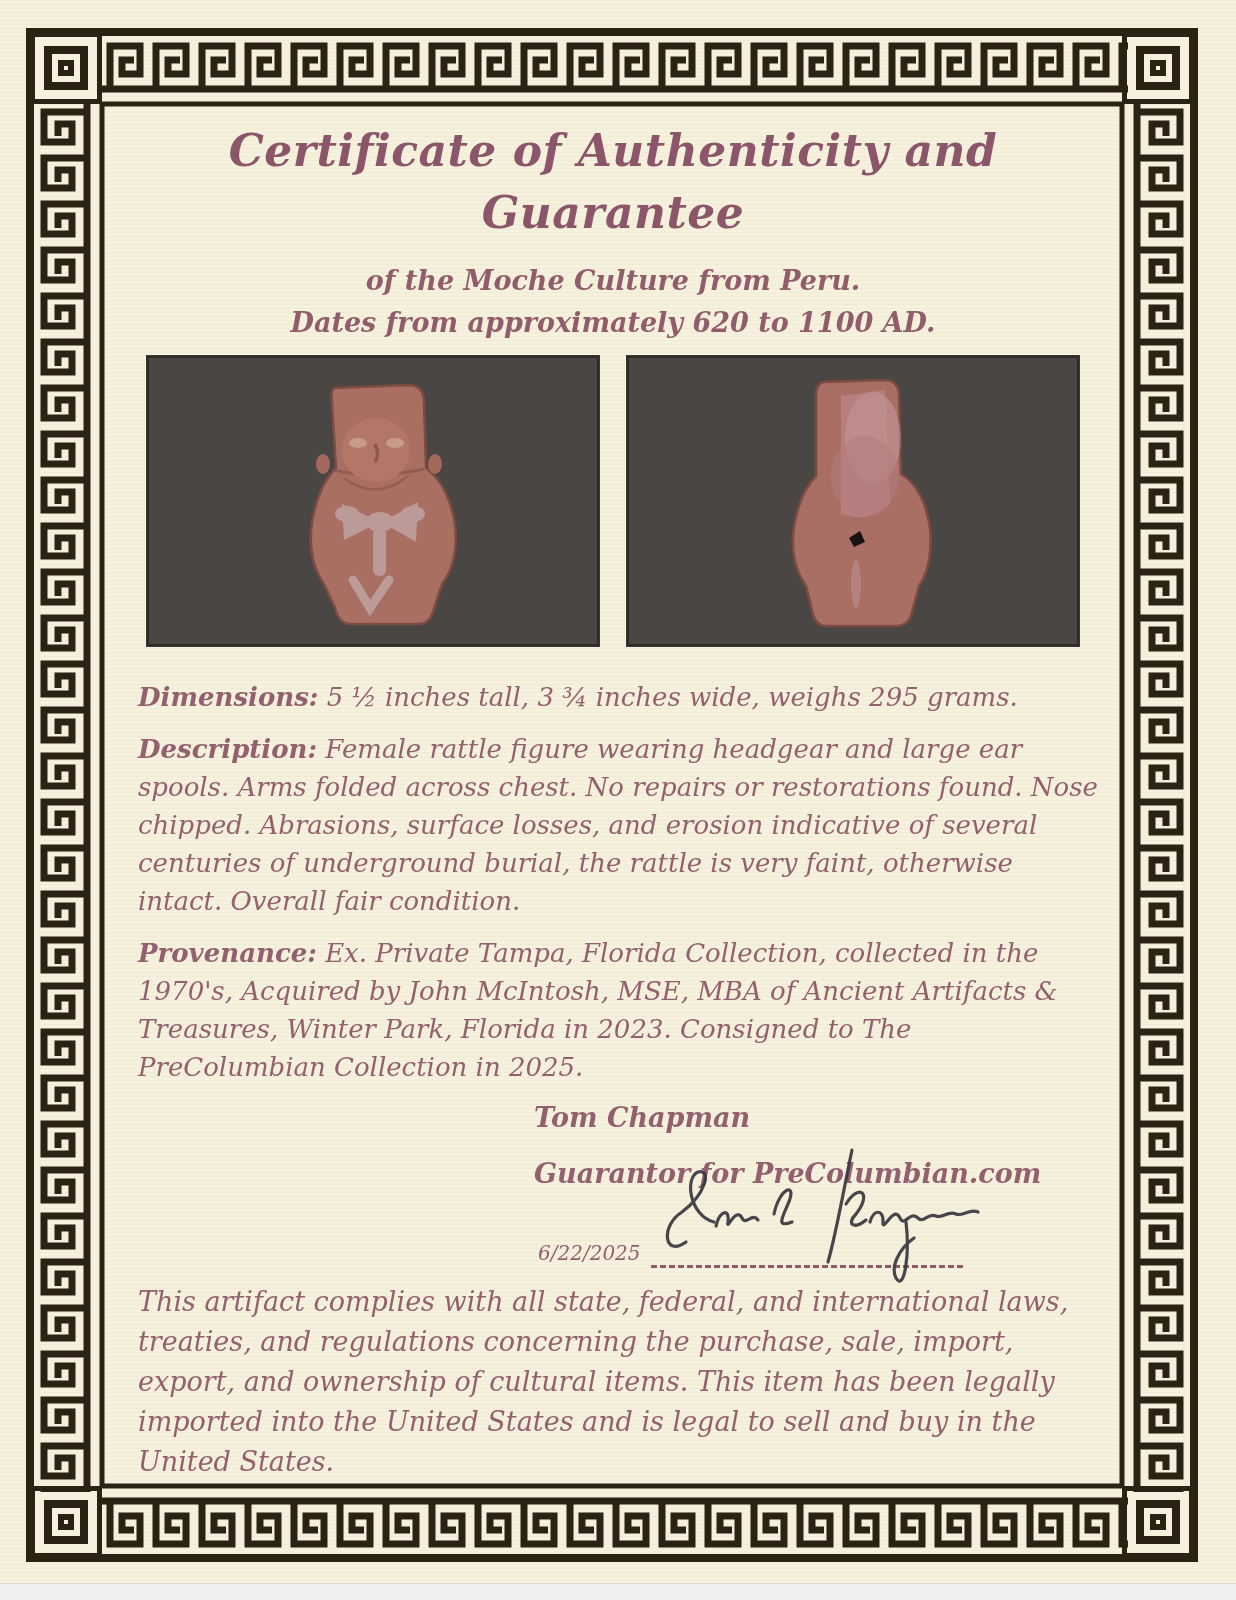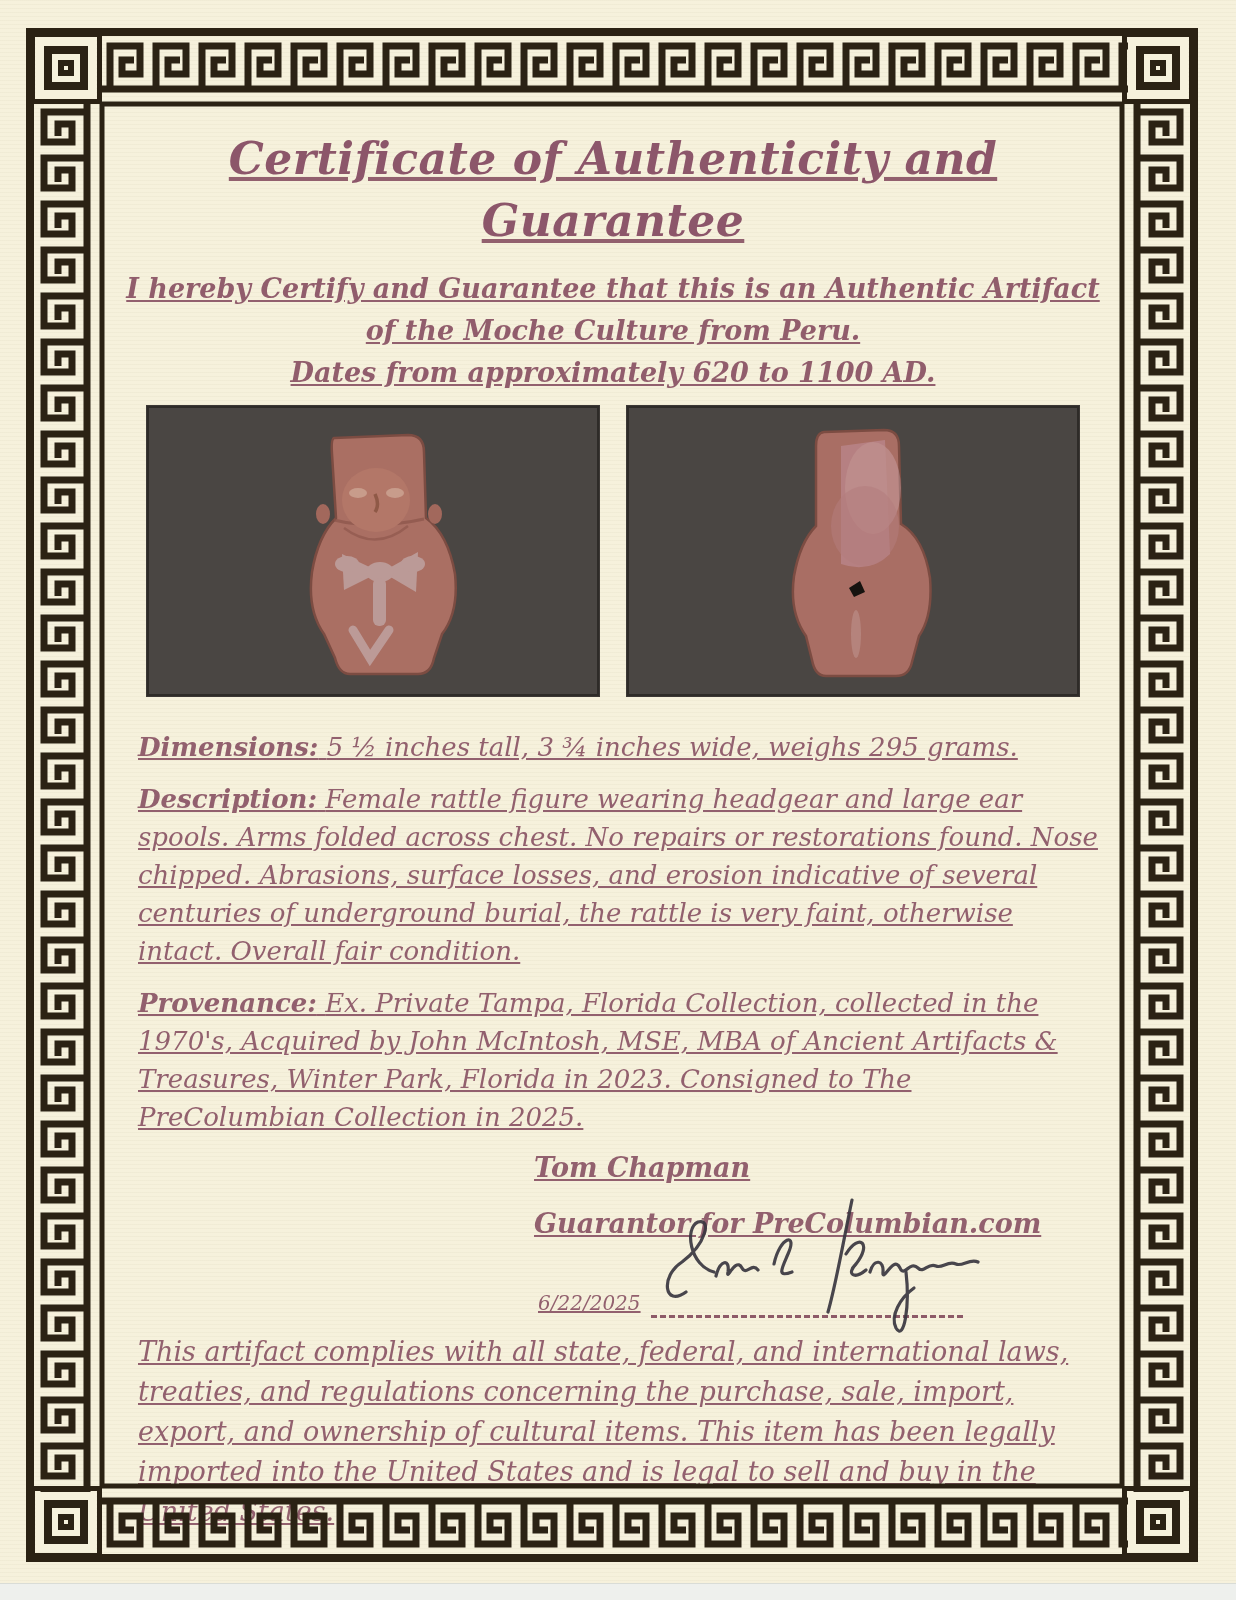--- a/index.html
+++ b/index.html
@@ -5,22 +5,22 @@
   html,body{margin:0;padding:0;}
   body{width:1236px;height:1600px;position:relative;overflow:hidden;
        font-family:"DejaVu Serif","Liberation Serif",serif;}
   .page{position:absolute;inset:0;background:#f6f1dc;
         background-image:repeating-linear-gradient(180deg, rgba(120,110,70,.045) 0 1px, rgba(0,0,0,0) 1px 4px);}
   .scan-edge-bottom{position:absolute;left:0;right:0;bottom:0;height:16px;background:#eef0ed;border-top:1px solid #d9dcd6;}
   .border-svg{position:absolute;left:0;top:0;z-index:3;}
   .tiles,.corners{stroke:#2b2214;fill:none;}
   .frame-line{stroke:#2b2214;fill:none;}
 
-  .content{position:absolute;left:104px;top:104px;width:1018px;z-index:2;
-           color:#92606e;font-style:italic;text-decoration:underline;}
+  .content{position:absolute;left:104px;top:96px;width:1018px;z-index:2;
+           color:#92606e;font-style:italic;}
   .title{margin:24px 10px 0 10px;text-align:center;font-size:44px;line-height:62px;
          font-weight:700;color:#8c566a;letter-spacing:.5px;}
   .statement{margin-top:16px;text-align:center;font-weight:700;font-size:27px;line-height:42px;color:#915d6c;}
   .photos{margin-top:12px;display:flex;justify-content:center;gap:28px;}
   .photo{width:452px;height:290px;background:#4a4643;box-shadow:0 0 0 1px #3c3835;}
   .photo svg{display:block;}
   .para{margin:14px 20px 0 34px;font-size:26px;line-height:38px;font-weight:500;}
   .para b{font-weight:700;}
   .para.first{margin-top:32px;}
   .sig-name{margin:12px 0 0 430px;font-size:27px;font-weight:700;line-height:40px;}
@@ -181,21 +181,20 @@
       <use href="#cornerMotif" x="30" y="1486"></use>
       <use href="#cornerMotif" x="1122" y="1486"></use>
     </g>
   </svg>
 
   <div class="content">
 
     <div class="title">Certificate of Authenticity and Guarantee</div>
 
     <div class="statement">
-      <div>I hereby Certify and Guarantee that this is an Authentic Artifact</div>
       <div>of the Moche Culture from Peru.</div>
       <div>Dates from approximately 620 to 1100 AD.</div>
     </div>
 
     <div class="photos">
 
       <div class="photo">
         <svg width="452" height="290" viewBox="0 0 452 290">
           <rect width="452" height="290" fill="#4a4643"></rect>
           <rect width="452" height="290" fill="none" stroke="#2e2b28" stroke-width="4"></rect>

